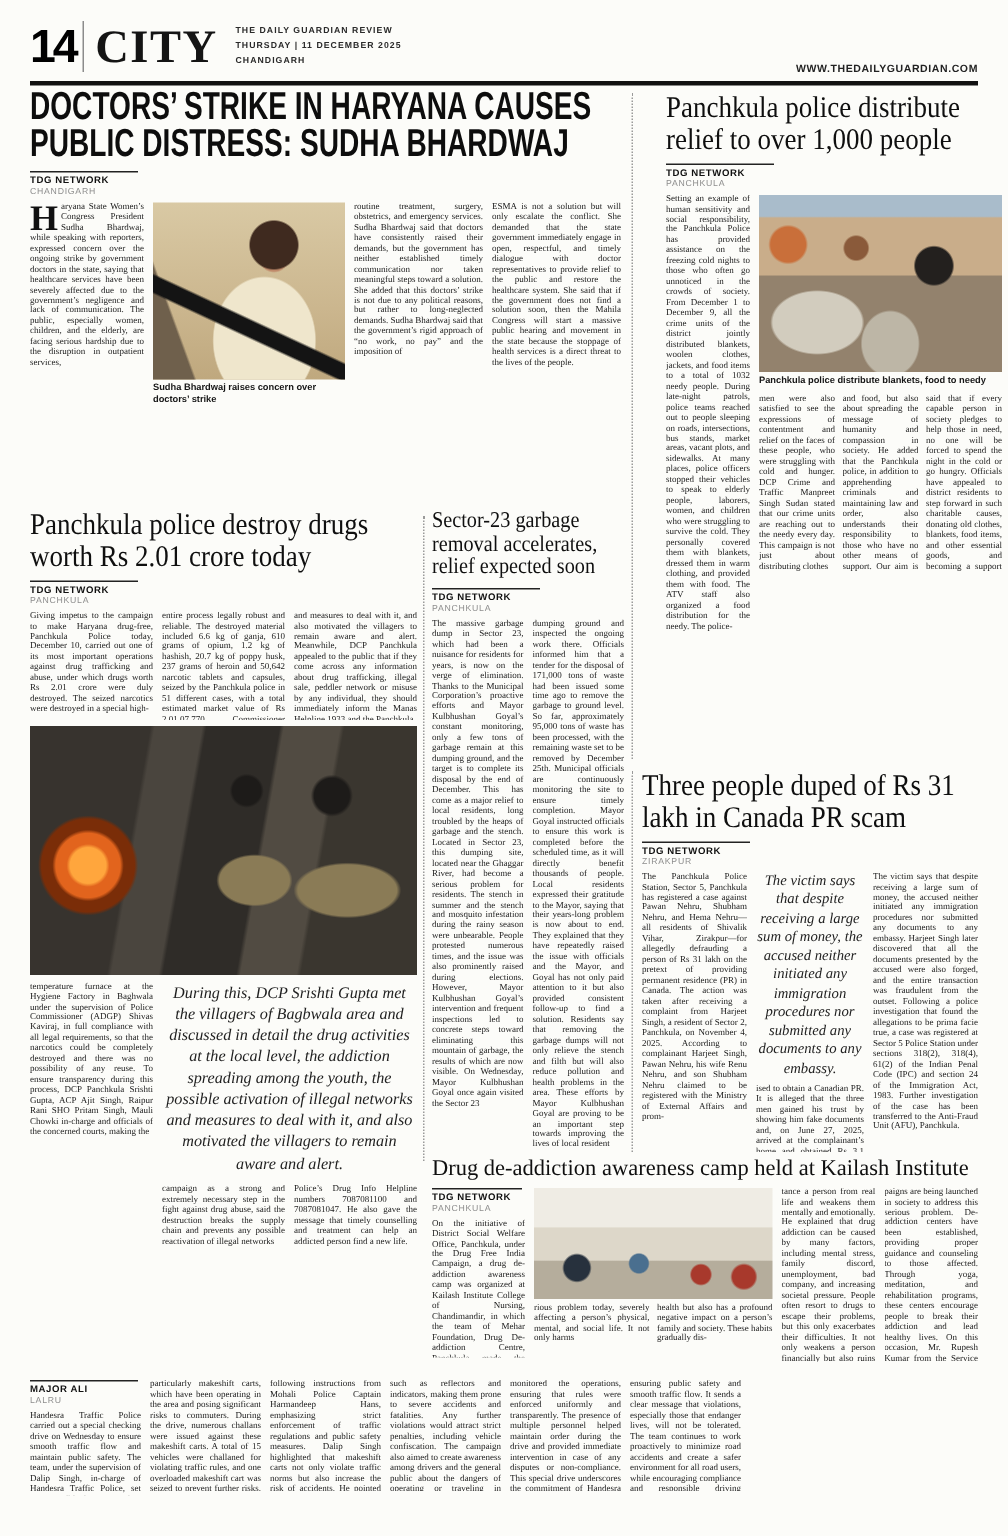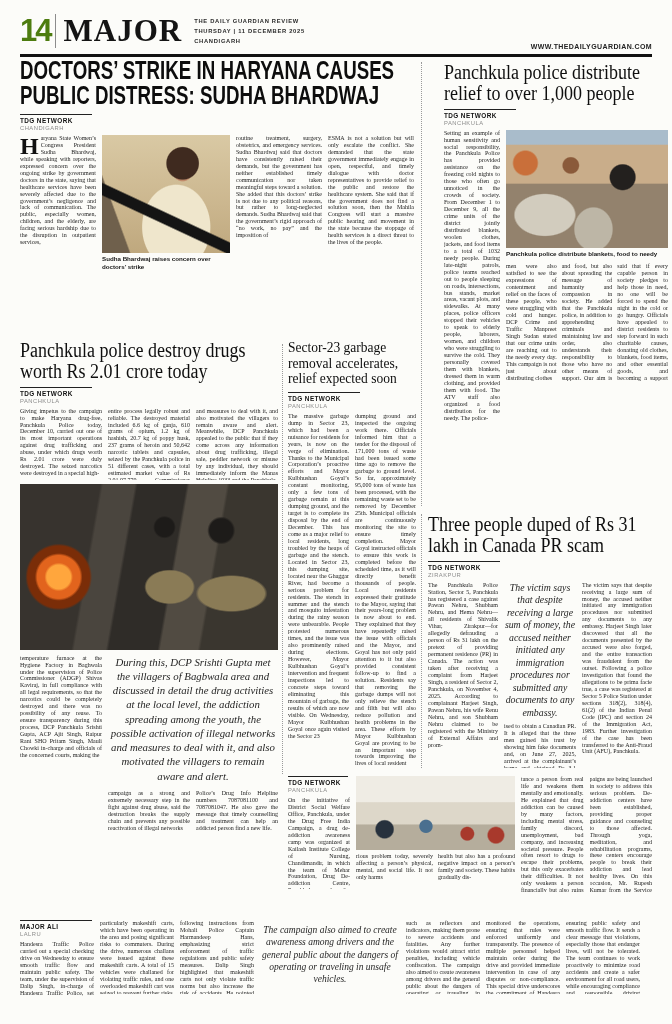--- a/index.html
+++ b/index.html
@@ -2,21 +2,21 @@
 <html><head>
 <meta charset="utf-8">
 <style>
   html,body{margin:0;padding:0;background:#d9d9d6;}
   .page{position:relative;width:672px;height:1024px;margin:0 auto;background:#fcfcf9;
         font-family:"Liberation Serif",serif;color:#1b1b1b;overflow:hidden;}
   
   .masthead{position:absolute;left:20px;top:8px;width:632px;height:46px;
             border-bottom:3px solid #111;display:flex;align-items:center;}
   .pageno{font-family:"Liberation Sans",sans-serif;font-weight:700;font-size:31px;
-          color:#4d7c0f;letter-spacing:-2px;}
+          color:#000000;letter-spacing:-2px;}
   .mh-div{width:1px;height:34px;background:#8c8c8c;margin:0 7px 0 5px;}
   .section-title{font-family:"Liberation Serif",serif;font-weight:700;font-size:31px;
           letter-spacing:1px;color:#141414;}
   .mh-pub{font-family:"Liberation Sans",sans-serif;font-weight:700;font-size:5.8px;
           letter-spacing:.7px;line-height:1.75;color:#2a2a2a;margin-left:12px;}
   .mh-site{margin-left:auto;font-family:"Liberation Sans",sans-serif;font-weight:700;
           font-size:7px;letter-spacing:.4px;align-self:flex-end;padding-bottom:4px;color:#222;}
   
   .hl-main{margin:0;font-family:"Liberation Sans",sans-serif;font-weight:700;font-size:26px;
           line-height:.98;color:#0d0d0d;transform:scaleX(.72);transform-origin:left top;width:139%;}
@@ -68,21 +68,21 @@
   section{position:absolute;overflow:hidden;}
 </style>
 </head>
 <body>
 
 <div class="page">
 
   <header class="masthead">
     <span class="pageno">14</span>
     <span class="mh-div"></span>
-    <span class="section-title">MAJOR</span>
+    <span class="section-title">CITY</span>
     <span class="mh-pub">
       <span style="display:block">THE DAILY GUARDIAN REVIEW</span>
       <span style="display:block">THURSDAY | 11 DECEMBER 2025</span>
       <span style="display:block">CHANDIGARH</span>
     </span>
     <span class="mh-site">WWW.THEDAILYGUARDIAN.COM</span>
   </header>
 
   <div class="vrule" style="left:421px;top:62px;height:444px;"></div>
   <div class="vrule" style="left:282px;top:344px;height:430px;"></div>
@@ -173,20 +173,21 @@
       <div class="bodycol" style="width:70px;height:186px;">The Panchkula Police Station, Sector 5, Panchkula has registered a case against Pawan Nehru, Shubham Nehru, and Hema Nehru—all residents of Shivalik Vihar, Zirakpur—for allegedly defrauding a person of Rs 31 lakh on the pretext of providing permanent residence (PR) in Canada. The action was taken after receiving a complaint from Harjeet Singh, a resident of Sector 2, Panchkula, on November 4, 2025. According to complainant Harjeet Singh, Pawan Nehru, his wife Renu Nehru, and son Shubham Nehru claimed to be registered with the Ministry of External Affairs and prom-</div>
       <div style="width:72px;">
         <div class="pullquote" style="font-size:9.8px;line-height:1.28;">The victim says that despite receiving a large sum of money, the accused neither initiated any immigration procedures nor submitted any documents to any embassy.</div>
         <div class="bodycol" style="width:72px;height:46px;margin-top:4px;">ised to obtain a Canadian PR. It is alleged that the three men gained his trust by showing him fake documents and, on June 27, 2025, arrived at the complainant’s home and obtained Rs 3.1 million in cash.</div>
       </div>
       <div class="bodycol" style="width:70px;height:186px;">The victim says that despite receiving a large sum of money, the accused neither initiated any immigration procedures nor submitted any documents to any embassy. Harjeet Singh later discovered that all the documents presented by the accused were also forged, and the entire transaction was fraudulent from the outset. Following a police investigation that found the allegations to be prima facie true, a case was registered at Sector 5 Police Station under sections 318(2), 318(4), 61(2) of the Indian Penal Code (IPC) and section 24 of the Immigration Act, 1983. Further investigation of the case has been transferred to the Anti-Fraud Unit (AFU), Panchkula.</div>
     </div>
   </section>
 
   <section style="left:288px;top:772px;width:364px;height:140px;">
+    <h2 class="hl-serif" style="font-size:15px;">Drug de-addiction awareness camp held at Kailash Institute</h2>
     <div class="cols" style="margin-top:4px;">
       <div style="width:62px;">
         <div class="byline" style="margin-top:0;width:60px;">
           <div class="who">TDG NETWORK</div>
           <div class="where">PANCHKULA</div>
         </div>
         <div class="bodycol" style="width:62px;height:92px;">On the initiative of District Social Welfare Office, Panchkula, under the Drug Free India Campaign, a drug de-addiction awareness camp was organized at Kailash Institute College of Nursing, Chandimandir, in which the team of Mehar Foundation, Drug De-addiction Centre, Panchkula made the students aware about drug de-addiction. Himanshu, who has quit drugs, explained that addiction has become a se-</div>
       </div>
       <div style="width:160px;">
         <div class="photo photo-class" style="height:74px;"></div>
@@ -204,20 +205,19 @@
     <div class="cols" style="margin-top:4px;">
       <div style="width:74px;">
         <div class="byline" style="margin-top:0;">
           <div class="who">MAJOR ALI</div>
           <div class="where">LALRU</div>
         </div>
         <div class="bodycol" style="width:74px;height:56px;">Handesra Traffic Police carried out a special checking drive on Wednesday to ensure smooth traffic flow and maintain public safety. The team, under the supervision of Dalip Singh, in-charge of Handesra Traffic Police, set up roadblocks on key connecting roads to inspect illegal and unsafe vehicles,</div>
       </div>
       <div class="bodycol" style="width:74px;height:74px;">particularly makeshift carts, which have been operating in the area and posing significant risks to commuters. During the drive, numerous challans were issued against these makeshift carts. A total of 15 vehicles were challaned for violating traffic rules, and one overloaded makeshift cart was seized to prevent further risks. The operation was conducted</div>
       <div class="bodycol" style="width:74px;height:74px;">following instructions from Mohali Police Captain Harmandeep Hans, emphasizing strict enforcement of traffic regulations and public safety measures. Dalip Singh highlighted that makeshift carts not only violate traffic norms but also increase the risk of accidents. He pointed out that the drivers of these carts often lack essential safety equipment,</div>
-      <div class="pullquote" style="width:140px;font-size:9.5px;line-height:1.3;padding-top:4px;">The campaign also aimed to create awareness among drivers and the general public about the dangers of operating or traveling in unsafe vehicles.</div>
       <div class="bodycol" style="width:74px;height:74px;">such as reflectors and indicators, making them prone to severe accidents and fatalities. Any further violations would attract strict penalties, including vehicle confiscation. The campaign also aimed to create awareness among drivers and the general public about the dangers of operating or traveling in unsafe vehicles. Officers personally</div>
       <div class="bodycol" style="width:74px;height:74px;">monitored the operations, ensuring that rules were enforced uniformly and transparently. The presence of multiple personnel helped maintain order during the drive and provided immediate intervention in case of any disputes or non-compliance. This special drive underscores the commitment of Handesra Traffic Police to</div>
       <div class="bodycol" style="width:74px;height:74px;">ensuring public safety and smooth traffic flow. It sends a clear message that violations, especially those that endanger lives, will not be tolerated. The team continues to work proactively to minimize road accidents and create a safer environment for all road users, while encouraging compliance and responsible driving practices in the area.</div>
     </div>
   </section>
 
 </div>
 
 </body></html>

